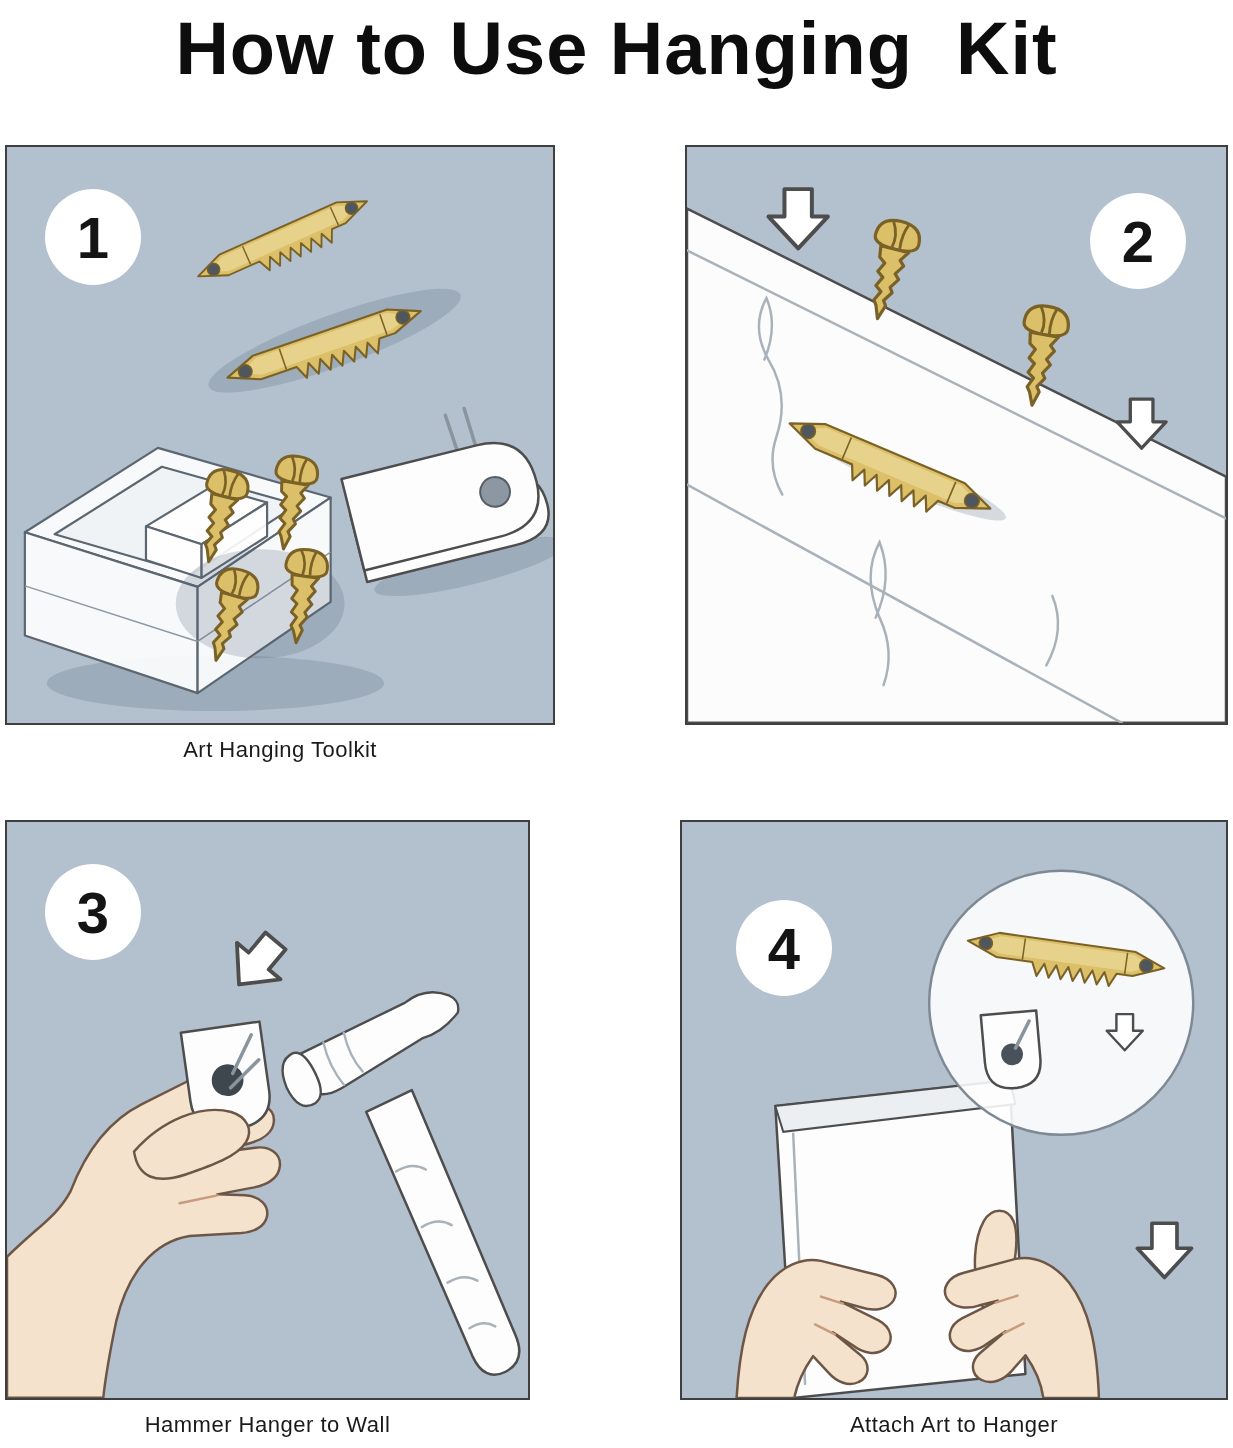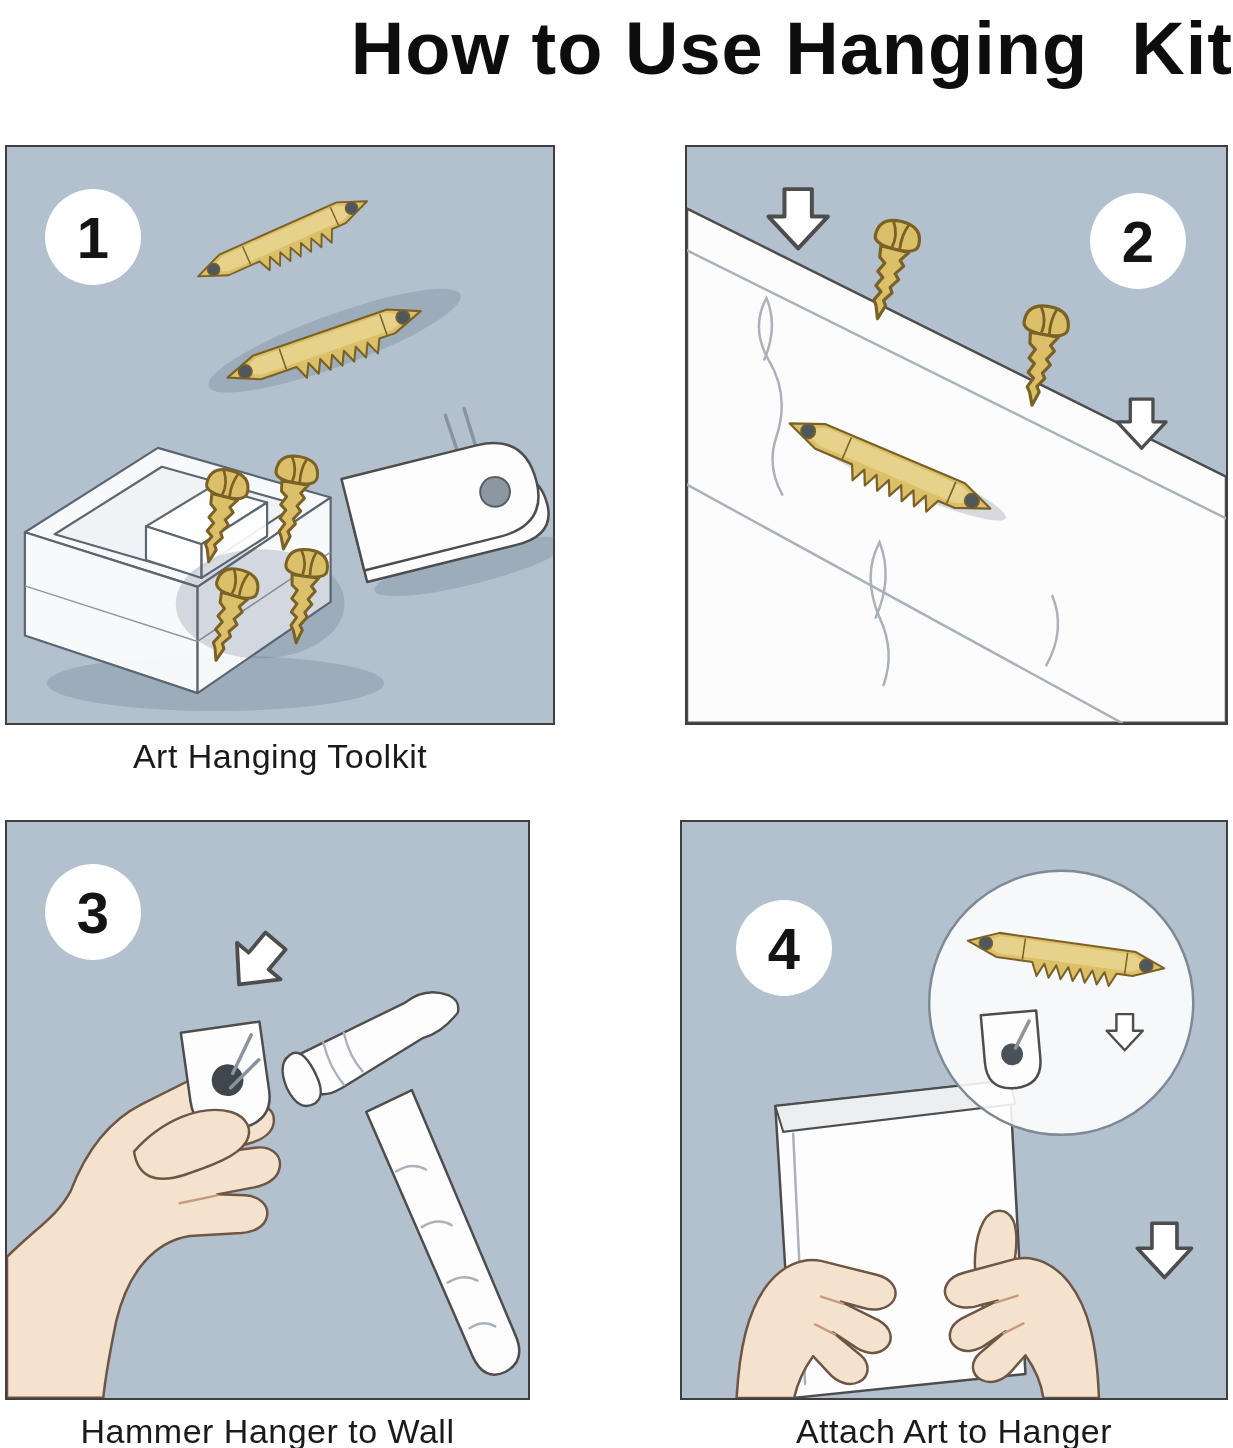--- a/index.html
+++ b/index.html
@@ -5,27 +5,27 @@
   :root{
     --page-bg:#ffffff; --panel-bg:#b3c0cd; --panel-border:#3f3f3f;
     --brass:#dcbf69; --brass-dark:#7a6126; --outline:#4d4d4d;
     --white-object:#fdfdfd; --skin:#f4e2cc; --text:#111111;
   }
   *{box-sizing:border-box;}
   html,body{margin:0;padding:0;}
   body{width:1233px;height:1448px;background:var(--page-bg);
        font-family:"Liberation Sans",sans-serif;color:var(--text);overflow:hidden;}
   .page{position:relative;width:1233px;height:1448px;}
-  .title{margin:0;padding-top:6px;text-align:right;font-size:74px;font-weight:700;
+  .title{margin:0;padding-top:6px;text-align:center;font-size:74px;font-weight:700;
          letter-spacing:1px;color:#0d0d0d;white-space:pre;}
   .cell{position:absolute;}
   .panel{position:relative;height:580px;background:var(--panel-bg);
          border:2px solid var(--panel-border);overflow:hidden;}
   .panel svg{position:absolute;inset:0;width:100%;height:100%;display:block;}
-  .caption{margin-top:12px;text-align:center;font-size:34px;font-weight:400;
+  .caption{margin-top:12px;text-align:center;font-size:22px;font-weight:400;
            letter-spacing:.5px;color:#1a1a1a;}
   .badge{position:absolute;width:96px;height:96px;border-radius:50%;background:#ffffff;
          display:flex;align-items:center;justify-content:center;font-size:58px;
          font-weight:700;color:#141414;z-index:5;}
   .badge-tl{left:38px;top:42px;}
   .badge-tr{right:40px;top:46px;}
   .badge-p4{left:54px;top:78px;}
   
   #cell-1{left:5px;top:145px;width:550px;}
   #cell-2{left:685px;top:145px;width:543px;}

